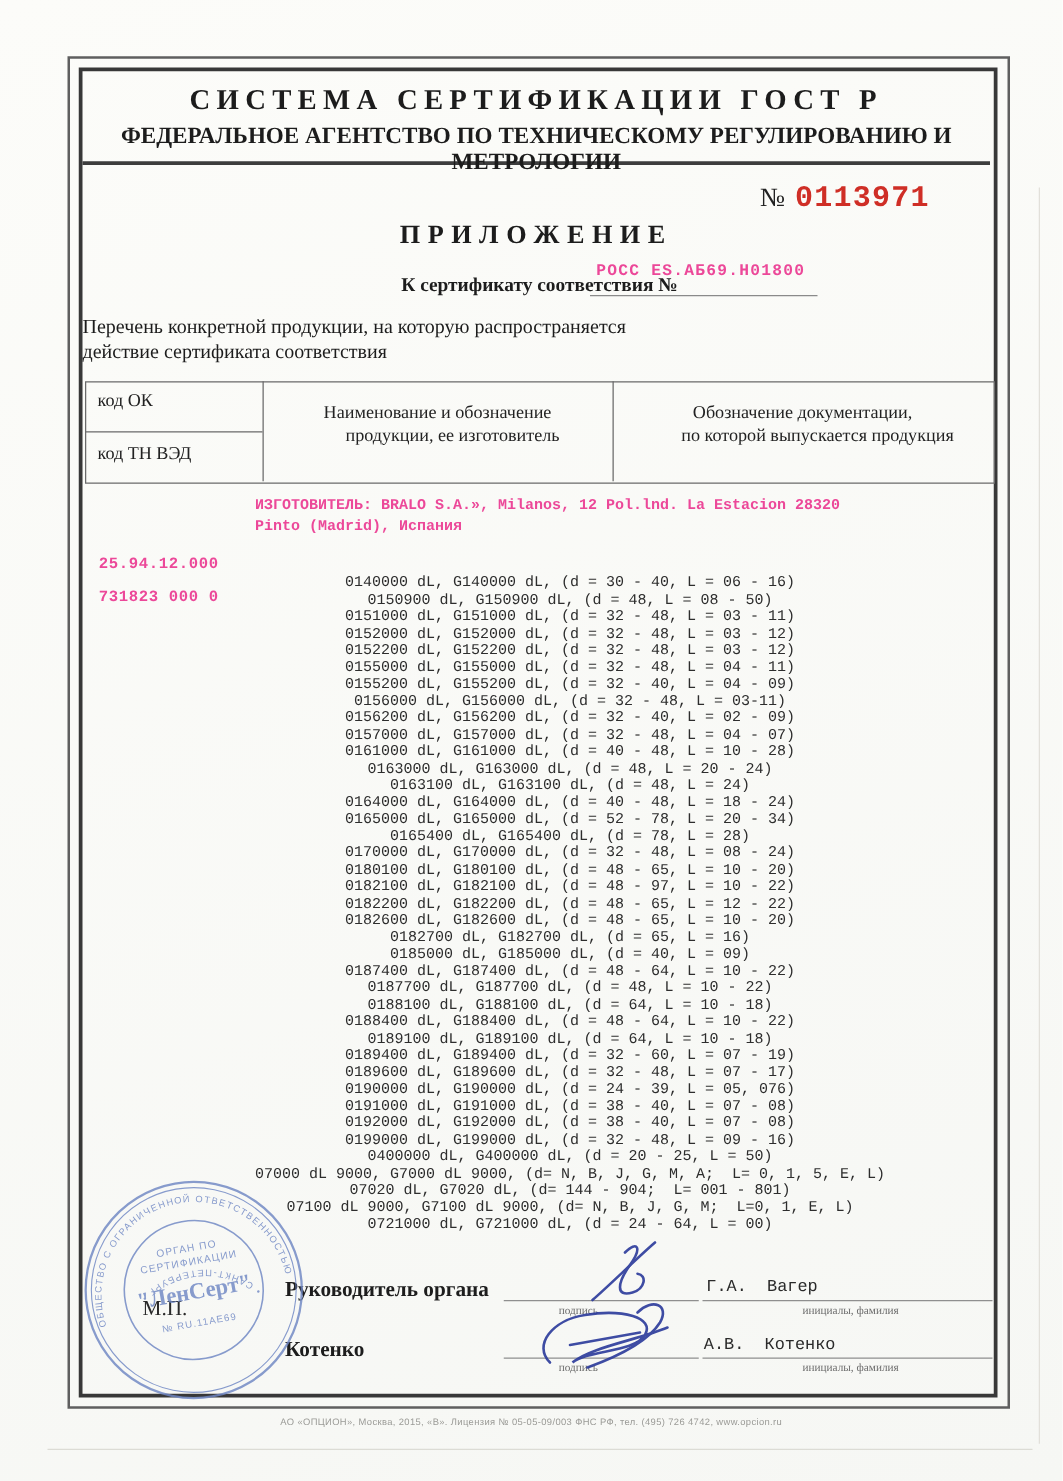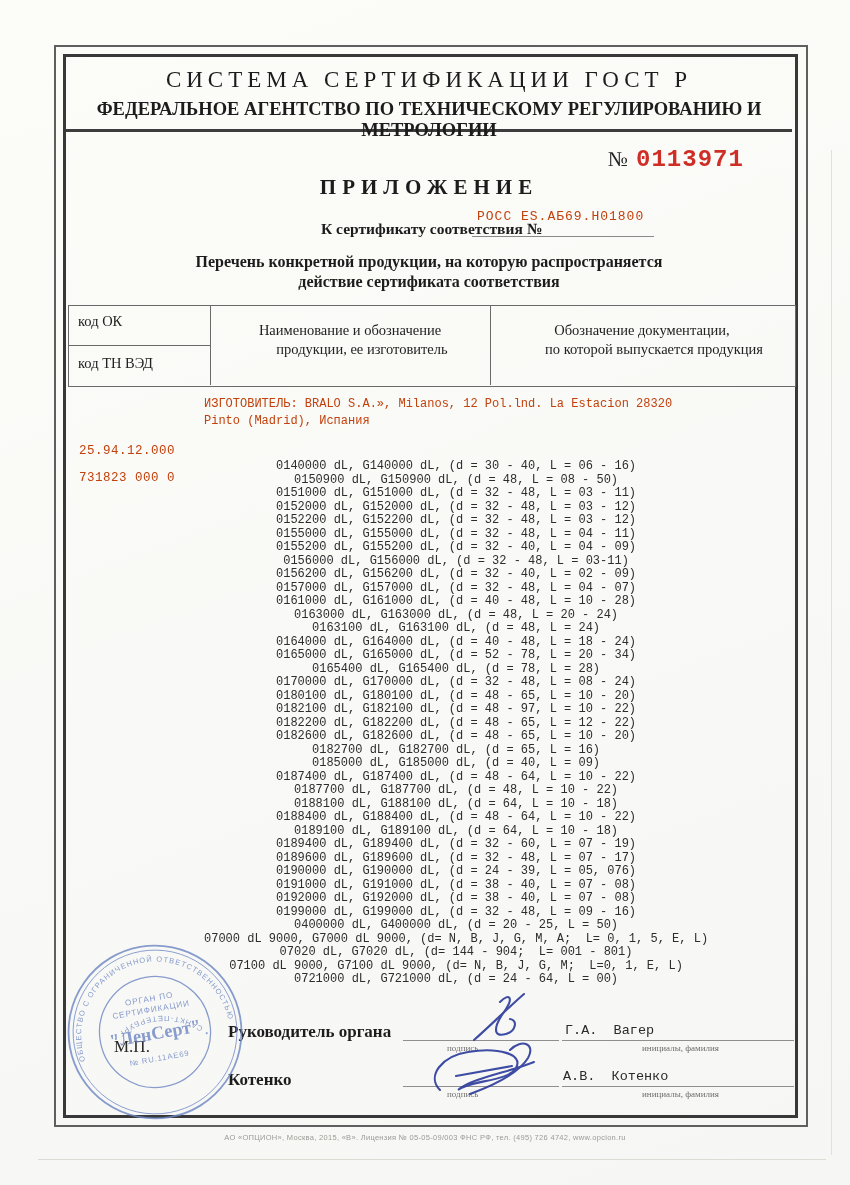--- a/index.html
+++ b/index.html
@@ -7,46 +7,46 @@
     width:850px;height:1185px;position:relative;overflow:hidden;
     background:linear-gradient(160deg,#fcfcf9 0%,#f6f7f4 100%);
     font-family:"Liberation Serif",serif;color:#1c1c1c;
   }
   .abs{position:absolute;}
   
   .outer-frame{left:54px;top:45px;width:750px;height:1078px;border:2px solid #5f5f5f;}
   .inner-frame{left:63px;top:54px;width:729px;height:1058px;border:3px solid #383838;}
   .header-box{left:66px;top:57px;width:726px;height:72px;border-bottom:3px solid #3d3d3d;}
   
-  .h1{left:66px;top:67px;width:726px;text-align:center;font-size:23px;font-weight:normal;letter-spacing:5px;}
+  .h1{left:66px;top:67px;width:726px;text-align:center;font-size:23px;font-weight:bold;letter-spacing:5px;}
   .h2{left:66px;top:99px;width:726px;text-align:center;font-size:18.5px;font-weight:bold;letter-spacing:0px;}
   
   .num-row{left:608px;top:146px;display:flex;align-items:baseline;gap:8px;}
   .num-sign{font-size:21px;color:#222;}
   .num-value{font-family:"Liberation Mono",monospace;font-size:24px;font-weight:bold;letter-spacing:1px;}
   .doc-title{left:66px;top:175px;width:726px;text-align:center;font-size:21px;font-weight:bold;letter-spacing:6px;}
   .cert-label{left:321px;top:220px;font-size:15.5px;font-weight:bold;}
   .cert-value{left:477px;top:209px;font-family:"Liberation Mono",monospace;font-size:13px;letter-spacing:1px;color:#2e2e2e;}
   .cert-line{left:472px;top:236px;width:182px;border-bottom:1.2px solid #8a8a8a;height:0;}
-  .subtitle{left:66px;width:726px;text-align:center;font-size:16px;font-weight:bold;}
+  .subtitle{left:66px;width:726px;font-size:16px;font-weight:normal;}
   .subtitle1{top:253px;}
   .subtitle2{top:273px;}
   
   .tbl{left:68px;top:305px;width:726px;height:80px;border:1.5px solid #6a6a6a;}
   .tbl-v1{left:210px;top:305px;width:0;height:80px;border-left:1.5px solid #6a6a6a;}
   .tbl-v2{left:490px;top:305px;width:0;height:80px;border-left:1.5px solid #6a6a6a;}
   .tbl-h1{left:68px;top:345px;width:142px;border-top:1.5px solid #6a6a6a;height:0;}
   .cell{font-size:14.5px;color:#222;}
   .c1a{left:78px;top:313px;}
   .c1b{left:78px;top:355px;}
   .c2{left:210px;width:280px;text-align:center;}
   .c3{left:490px;width:304px;text-align:center;}
   .r1{top:322px;} .r2{top:341px;padding-left:12px;}
   
-  .mono{font-family:"Liberation Mono",monospace;white-space:pre;color:#c2410c;}
+  .mono{font-family:"Liberation Mono",monospace;white-space:pre;color:#ec4899;font-weight:bold;}
   .manu{left:204px;font-size:12px;line-height:16.5px;}
   .manu1{top:396px;} .manu2{top:413px;}
   .code-ok{left:79px;top:444px;font-size:12.5px;letter-spacing:.5px;}
   .code-tnved{left:79px;top:471px;font-size:12.5px;letter-spacing:.5px;}
   .product-list{left:204px;top:460px;text-align:center;}
   .product-list div{font-family:"Liberation Mono",monospace;white-space:pre;font-size:12px;line-height:13.5px;color:#2d2d2d;}
   
   .sig-label{font-size:17px;font-weight:bold;color:#1d1d1d;}
   .lbl-head{left:228px;top:1022px;}
   .lbl-exp{left:228px;top:1070px;}

